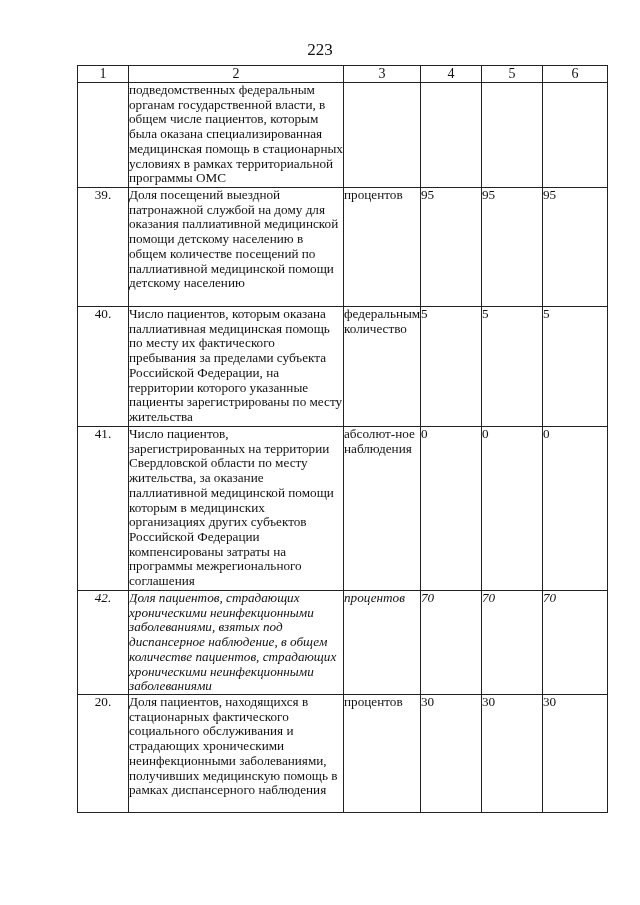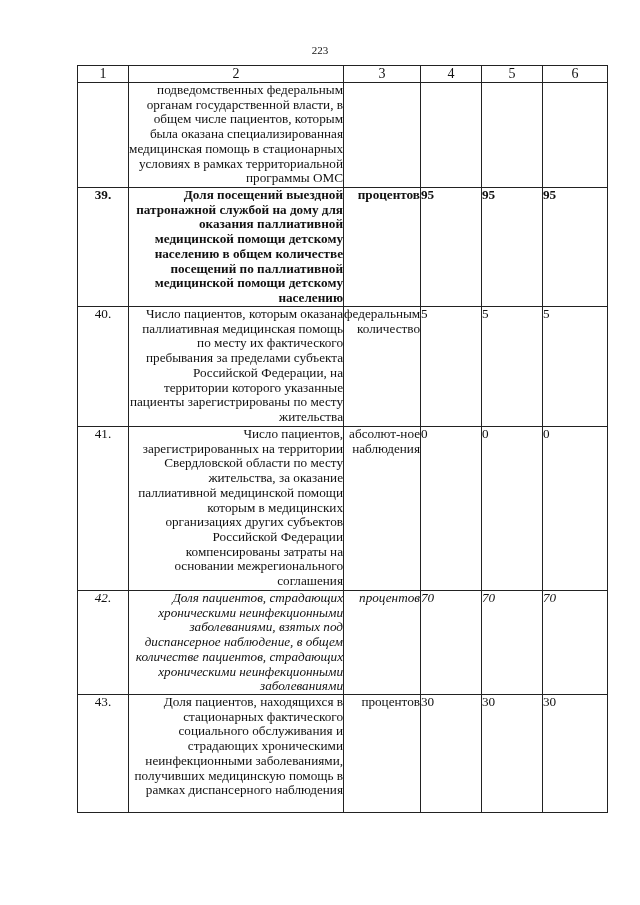--- a/index.html
+++ b/index.html
@@ -1,31 +1,31 @@
 <!DOCTYPE html>
 <html><head>
   <meta charset="utf-8">
   <style>
     html, body { margin: 0; padding: 0; background: #ffffff; }
     body { width: 640px; height: 905px; position: relative; overflow: hidden;
       font-family: "Liberation Serif", "DejaVu Serif", serif; color: #111; }
     .page-number { position: absolute; top: 40px; left: 0; width: 640px; text-align: center;
-      font-size: 11px; line-height: 20px; }
+      font-size: 17px; line-height: 20px; }
     table.doc { position: absolute; left: 77px; top: 65px; border-collapse: collapse;
       table-layout: fixed; width: 530px; font-size: 13.2px; line-height: 14.7px; }
     table.doc td, table.doc th { border: 1px solid #222; vertical-align: top; padding: 0; }
     table.doc th { font-weight: normal; text-align: center; height: 16px; line-height: 16px; font-size: 14px; }
     col.c1 { width: 51px; } col.c2 { width: 215px; } col.c3 { width: 77px; }
     col.c4 { width: 61px; } col.c5 { width: 61px; } col.c6 { width: 65px; }
     td.num { text-align: center; padding-top: 2px; }
-    td.desc { padding: 2px 4px 0 5px; text-align: right; }
-    td.unit { text-align: right; padding-top: 2px; }
+    td.desc { padding: 2px 4px 0 5px; }
+    td.unit { text-align: left; padding-top: 2px; }
     td.val { text-align: left; padding-top: 2px; }
     tr.r-cont td { height: 104px; }
-    tr.r39 td { height: 118px; font-weight: bold; }
+    tr.r39 td { height: 118px; }
     tr.r40 td { height: 119px; }
     tr.r41 td { height: 163px; }
     tr.r42 td { height: 103px; font-style: italic; }
     tr.r43 td { height: 117px; }
   </style>
 </head>
 <body>
 
 <div class="page-number">223</div>
 
@@ -68,36 +68,36 @@
     <tr class="r40">
       <td class="num">40.</td>
       <td class="desc">Число пациентов, которым оказана паллиативная медицинская помощь по месту их фактического пребывания за пределами субъекта Российской Федерации, на территории которого указанные пациенты зарегистрированы по месту жительства</td>
       <td class="unit">федеральным количество</td>
       <td class="val">5</td>
       <td class="val">5</td>
       <td class="val">5</td>
     </tr>
     <tr class="r41">
       <td class="num">41.</td>
-      <td class="desc">Число пациентов, зарегистрированных на территории Свердловской области по месту жительства, за оказание паллиативной медицинской помощи которым в медицинских организациях других субъектов Российской Федерации компенсированы затраты на основании межрегионального соглашения</td>
+      <td class="desc">Число пациентов, зарегистрированных на территории Свердловской области по месту жительства, за оказание паллиативной медицинской помощи которым в медицинских организациях других субъектов Российской Федерации компенсированы затраты на программы межрегионального соглашения</td>
       <td class="unit">абсолют-ное наблюдения</td>
       <td class="val">0</td>
       <td class="val">0</td>
       <td class="val">0</td>
     </tr>
     <tr class="r42">
       <td class="num">42.</td>
       <td class="desc">Доля пациентов, страдающих хроническими неинфекционными заболеваниями, взятых под диспансерное наблюдение, в общем количестве пациентов, страдающих хроническими неинфекционными заболеваниями</td>
       <td class="unit">процентов</td>
       <td class="val">70</td>
       <td class="val">70</td>
       <td class="val">70</td>
     </tr>
     <tr class="r43">
-      <td class="num">43.</td>
+      <td class="num">20.</td>
       <td class="desc">Доля пациентов, находящихся в стационарных фактического социального обслуживания и страдающих хроническими неинфекционными заболеваниями, получивших медицинскую помощь в рамках диспансерного наблюдения</td>
       <td class="unit">процентов</td>
       <td class="val">30</td>
       <td class="val">30</td>
       <td class="val">30</td>
     </tr>
   </tbody>
 </table>
 
 </body></html>

